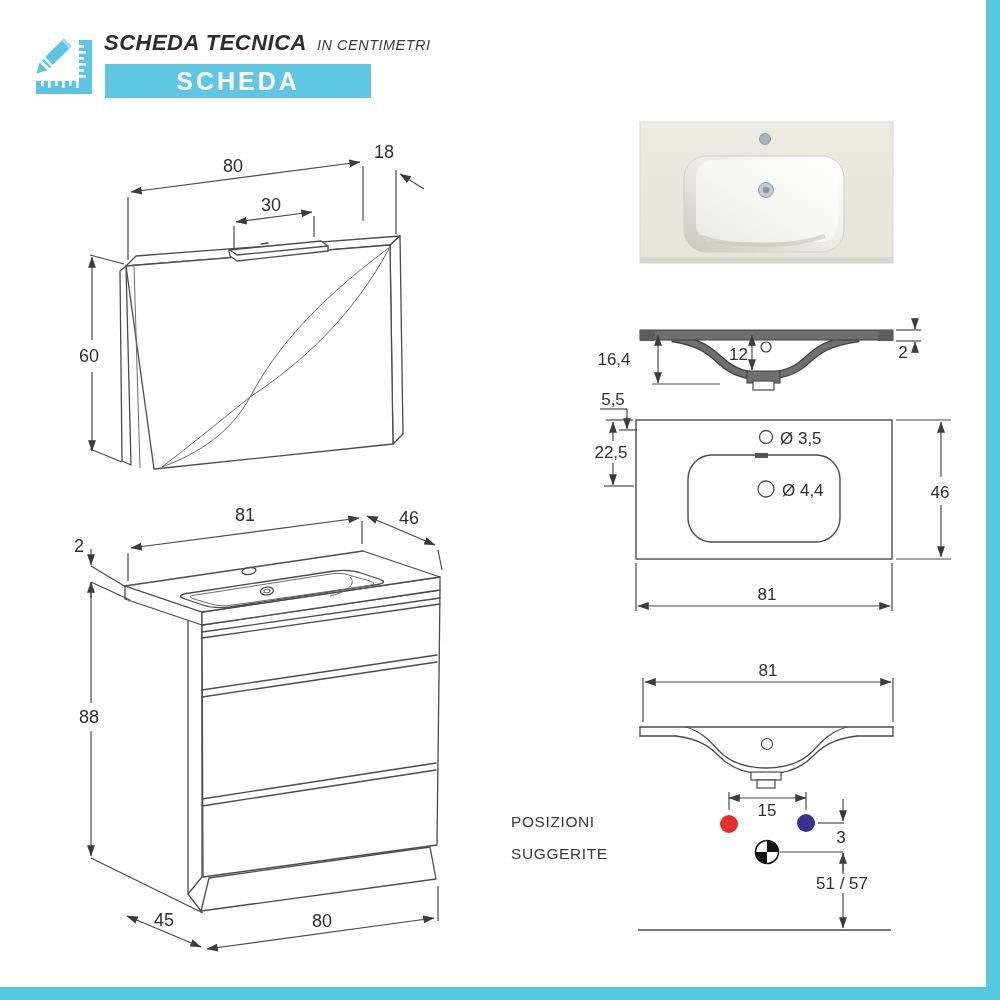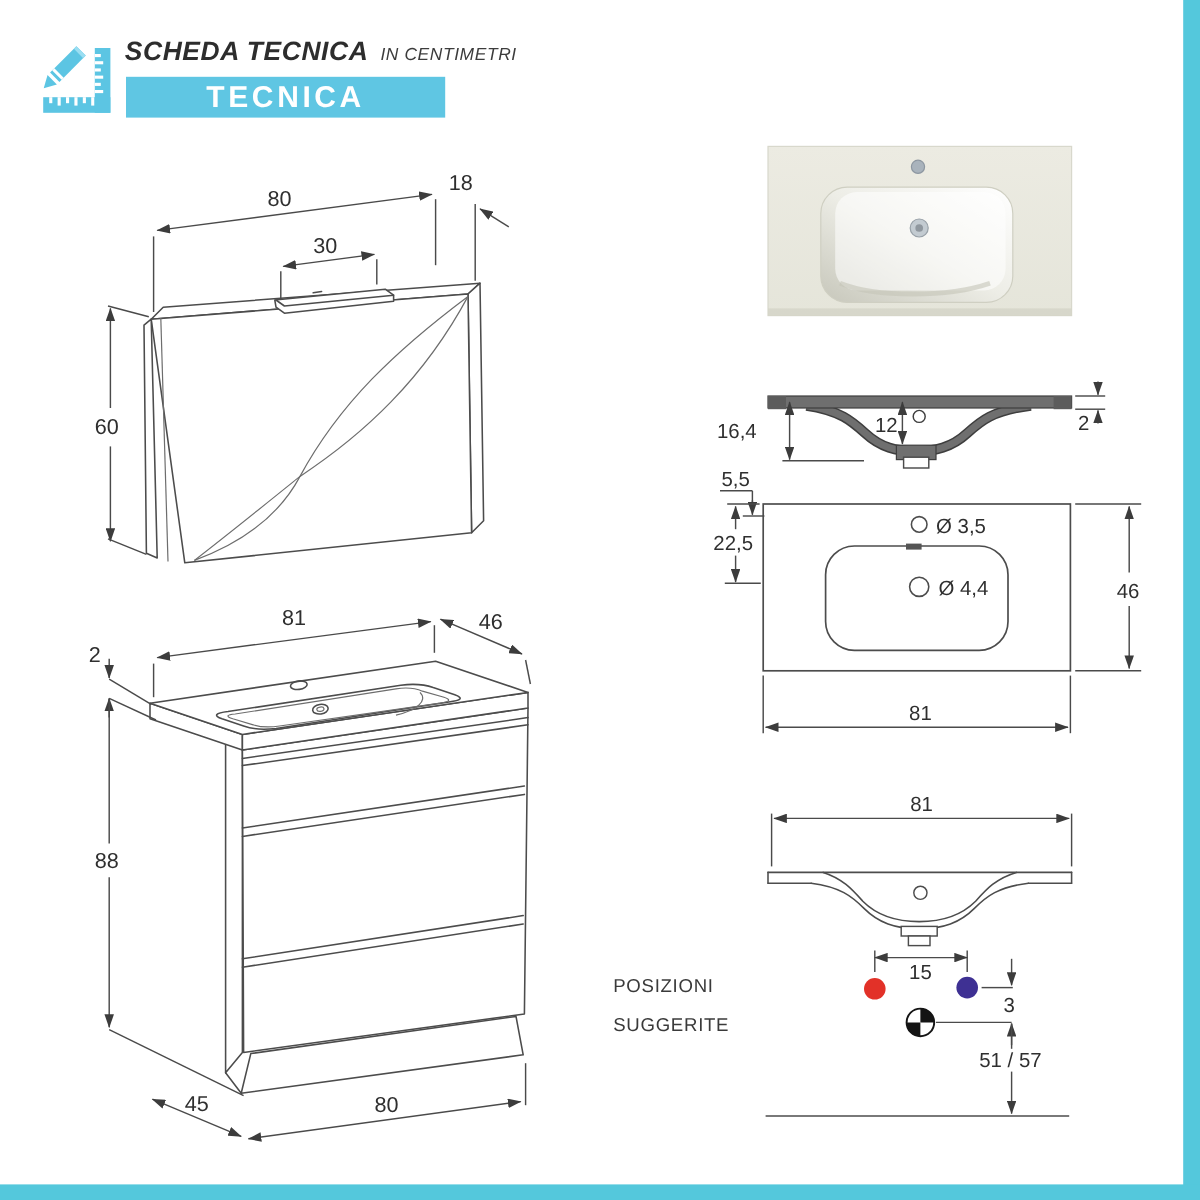--- a/index.html
+++ b/index.html
@@ -52,21 +52,21 @@
         <rect x="16.5" y="2" width="11" height="31" fill="#5cc5e3"></rect>
         <rect x="16.5" y="28" width="11" height="2.5" fill="#ffffff"></rect>
         <path d="M16.5,36 L27.5,36 L22,46 Z" fill="#5cc5e3"></path>
         <rect x="16.5" y="2" width="11" height="3" fill="#9adef2"></rect>
       </g>
     </svg>
   </div>
   <div class="hdr-title">
     <span>SCHEDA TECNICA</span><span class="hdr-sub">IN CENTIMETRI</span>
   </div>
-  <div class="hdr-badge">TECNICA</div>
+  <div class="hdr-badge">SCHEDA</div>
 
   <svg class="draw" width="1000" height="1000" viewBox="0 0 1000 1000">
     <defs>
       <marker id="ah" viewBox="0 0 10 7" refX="9.5" refY="3.5" markerWidth="9.5" markerHeight="6.6" orient="auto-start-reverse">
           <path d="M0,0 L10,3.5 L0,7 Z" fill="#3c3c3c"></path>
         </marker>
       <linearGradient id="counterg" x1="0" y1="0" x2="0" y2="1">
         <stop offset="0" stop-color="#ecebe2"></stop>
           <stop offset="1" stop-color="#e5e5da"></stop>
       </linearGradient>

